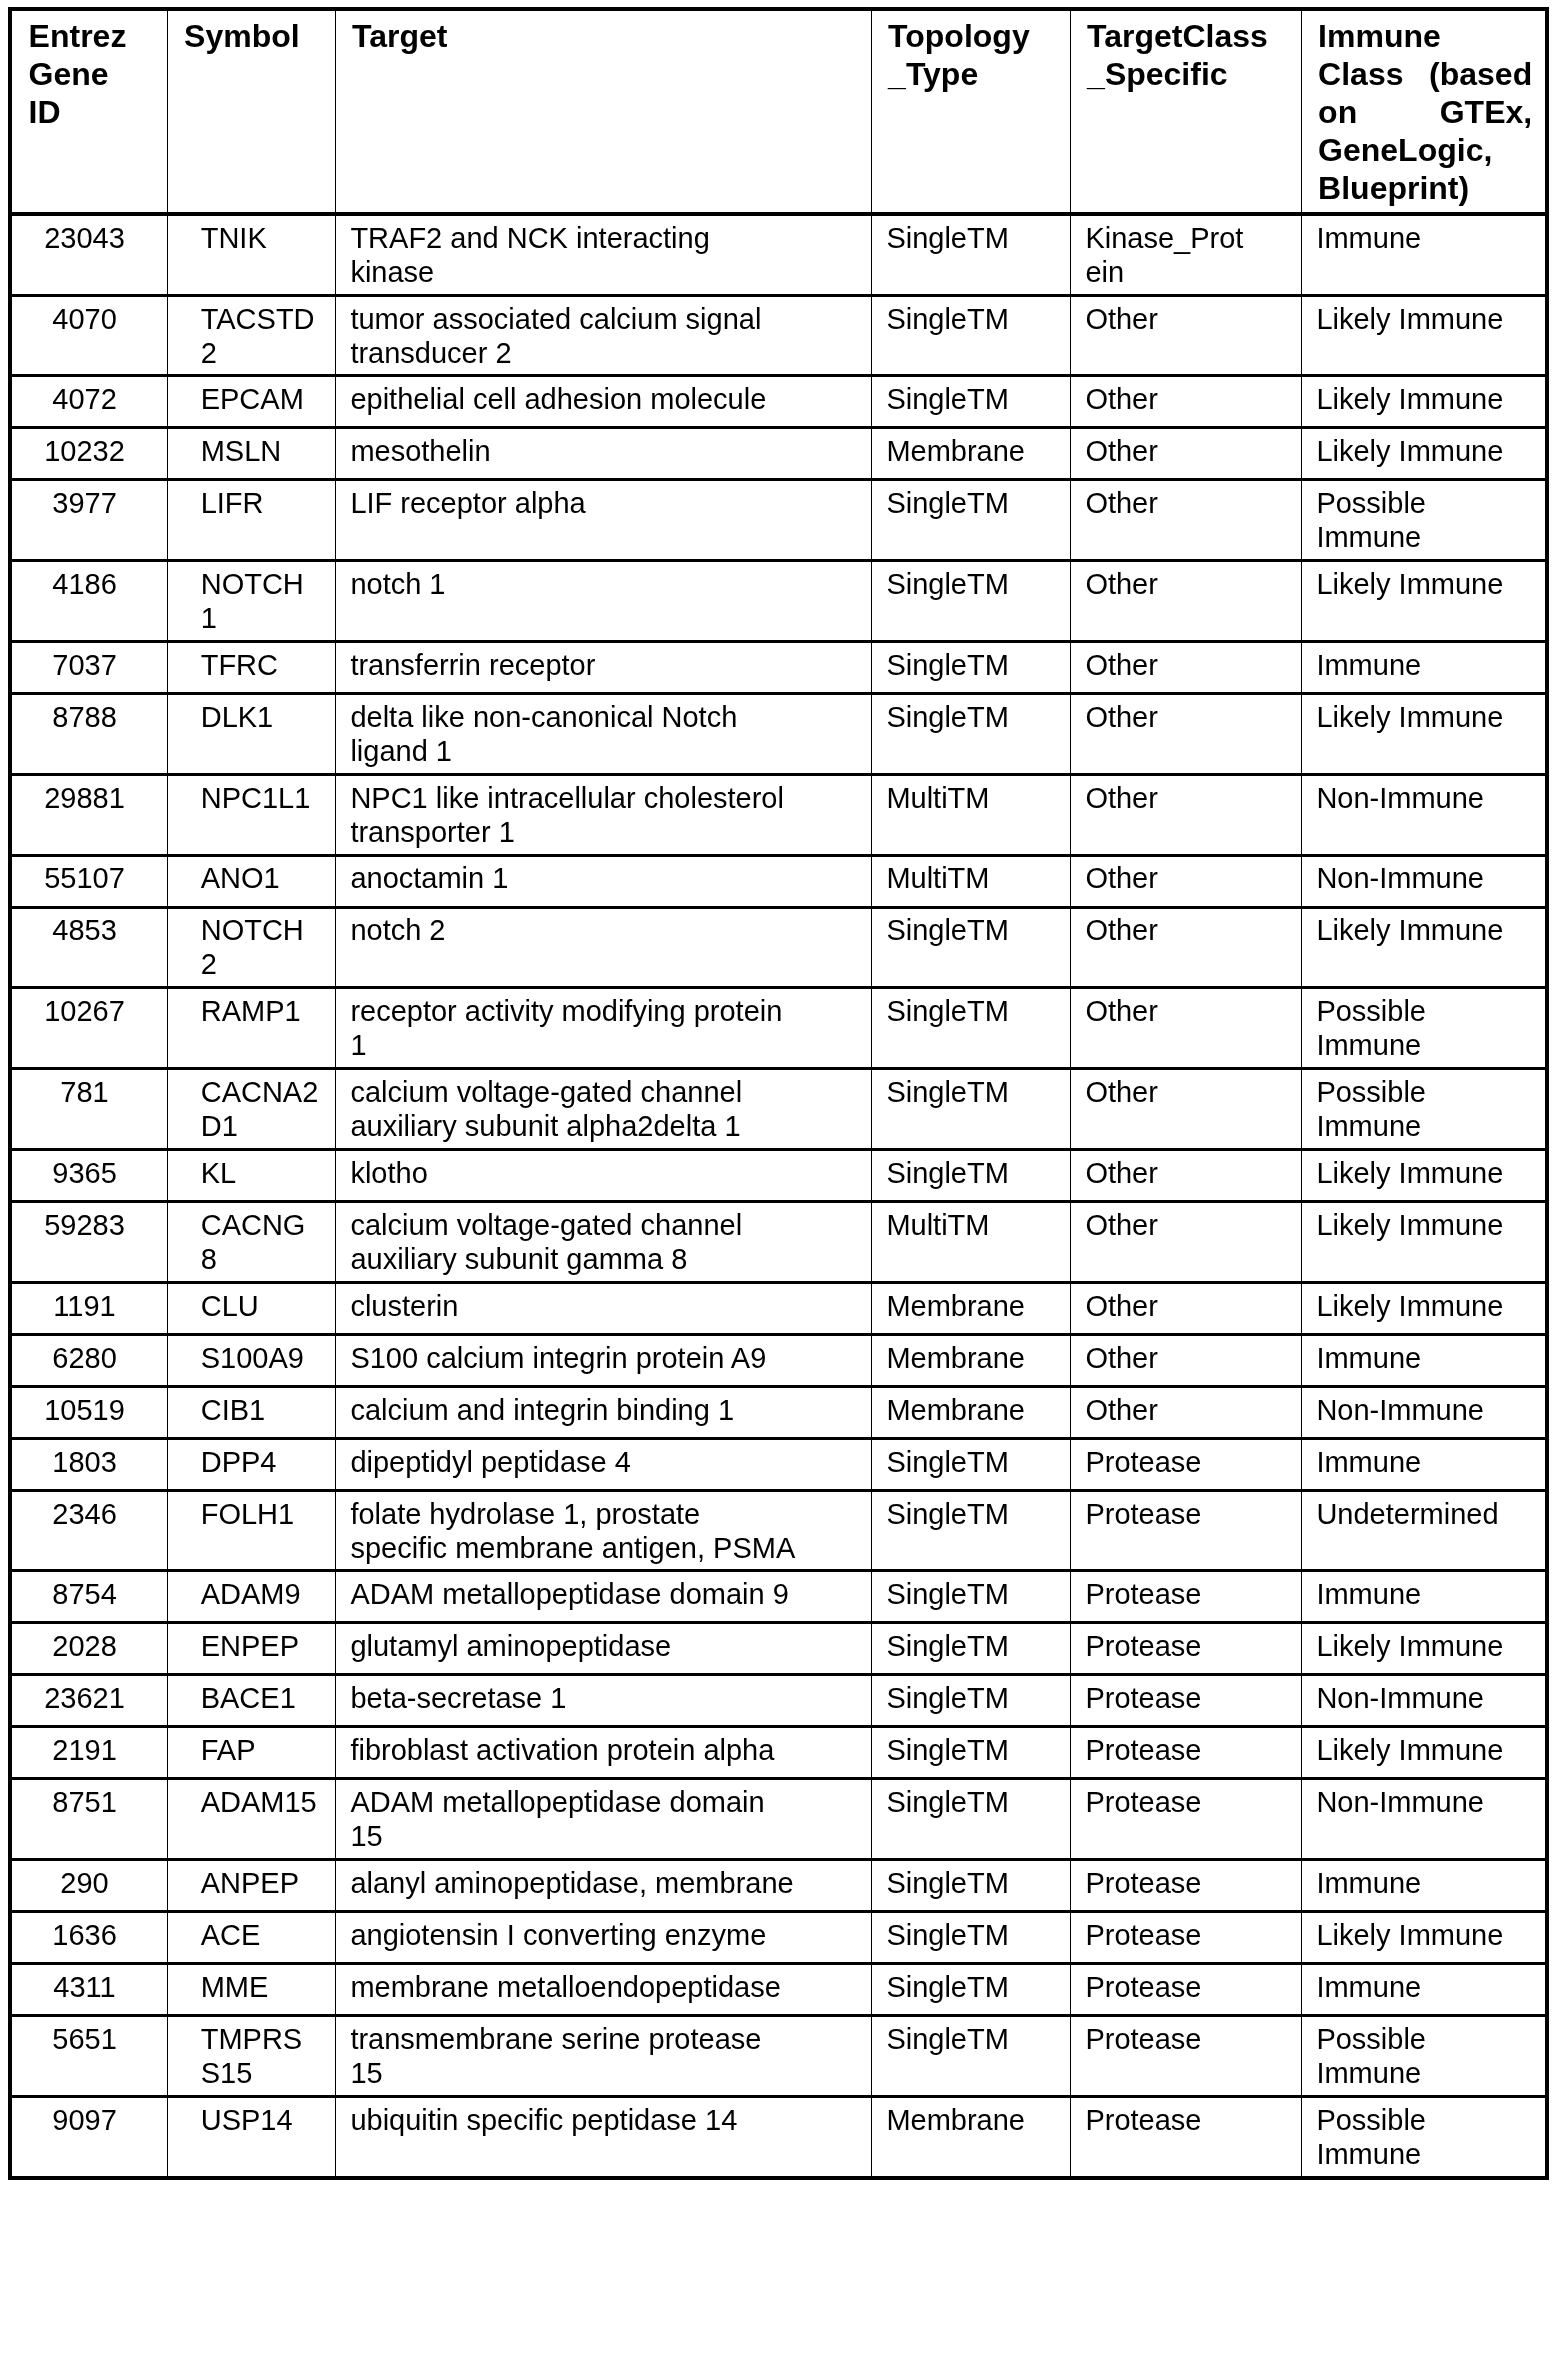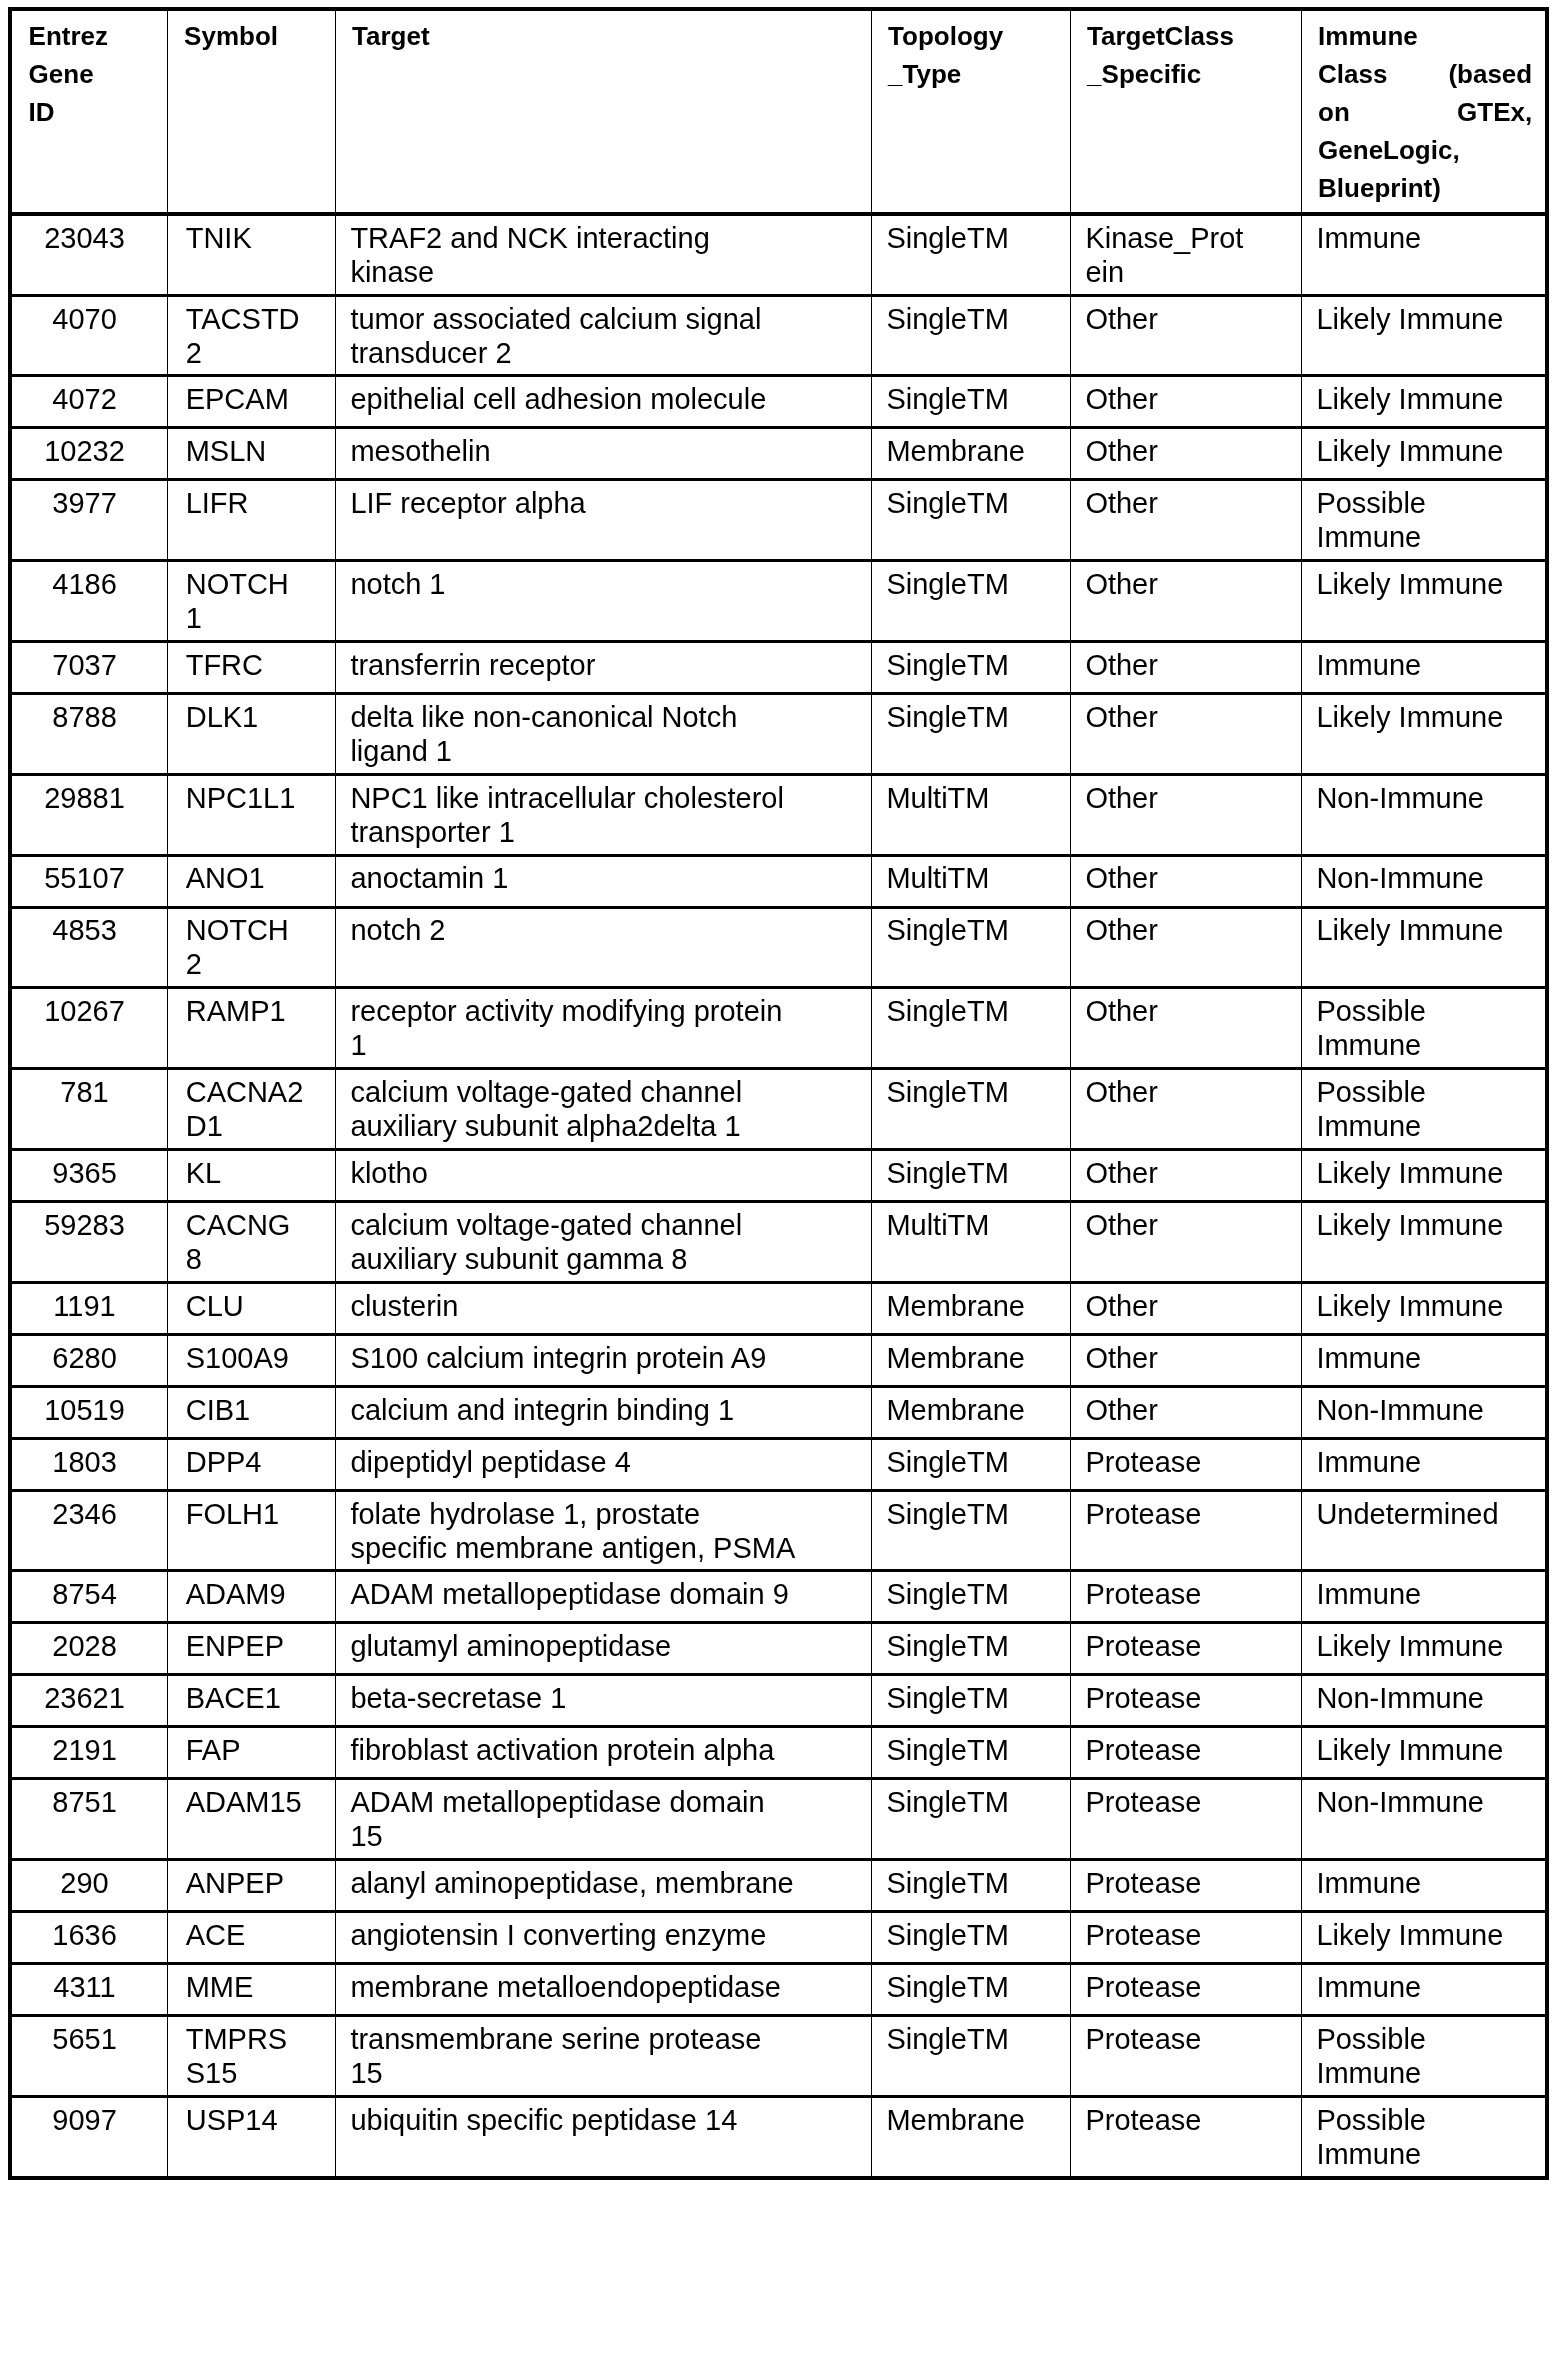--- a/index.html
+++ b/index.html
@@ -23,21 +23,21 @@
   }
   .gtable th, .gtable td {
     border: 1.6px solid #000;
     border-top-width: 3.3px;
     border-bottom-width: 3.3px;
     vertical-align: top;
     overflow: hidden;
     box-sizing: border-box;
   }
   .gtable thead th {
-    font-size: 26px;
+    font-size: 32px;
     line-height: 38px;
     font-weight: bold;
     height: 190px;
     padding: 6.5px 13px 4.9px 16.4px;
     text-align: left;
     border-bottom-width: 4.9px;
   }
   .gtable td {
     font-size: 29px;
     line-height: 34px;
@@ -45,21 +45,21 @@
     padding: 4.9px 9.8px 4.9px 14.7px;
     white-space: pre-line;
     text-align: left;
     font-weight: 400;
   }
   .gtable td.c-entrez {
     text-align: center;
     padding-right: 24.5px;
   }
   .gtable td.c-symbol {
-    padding-left: 18px;
+    padding-left: 33px;
   }
   
   .hline {
     display: flex;
     justify-content: space-between;
   }
 </style>
 </head>
 <body>
 

